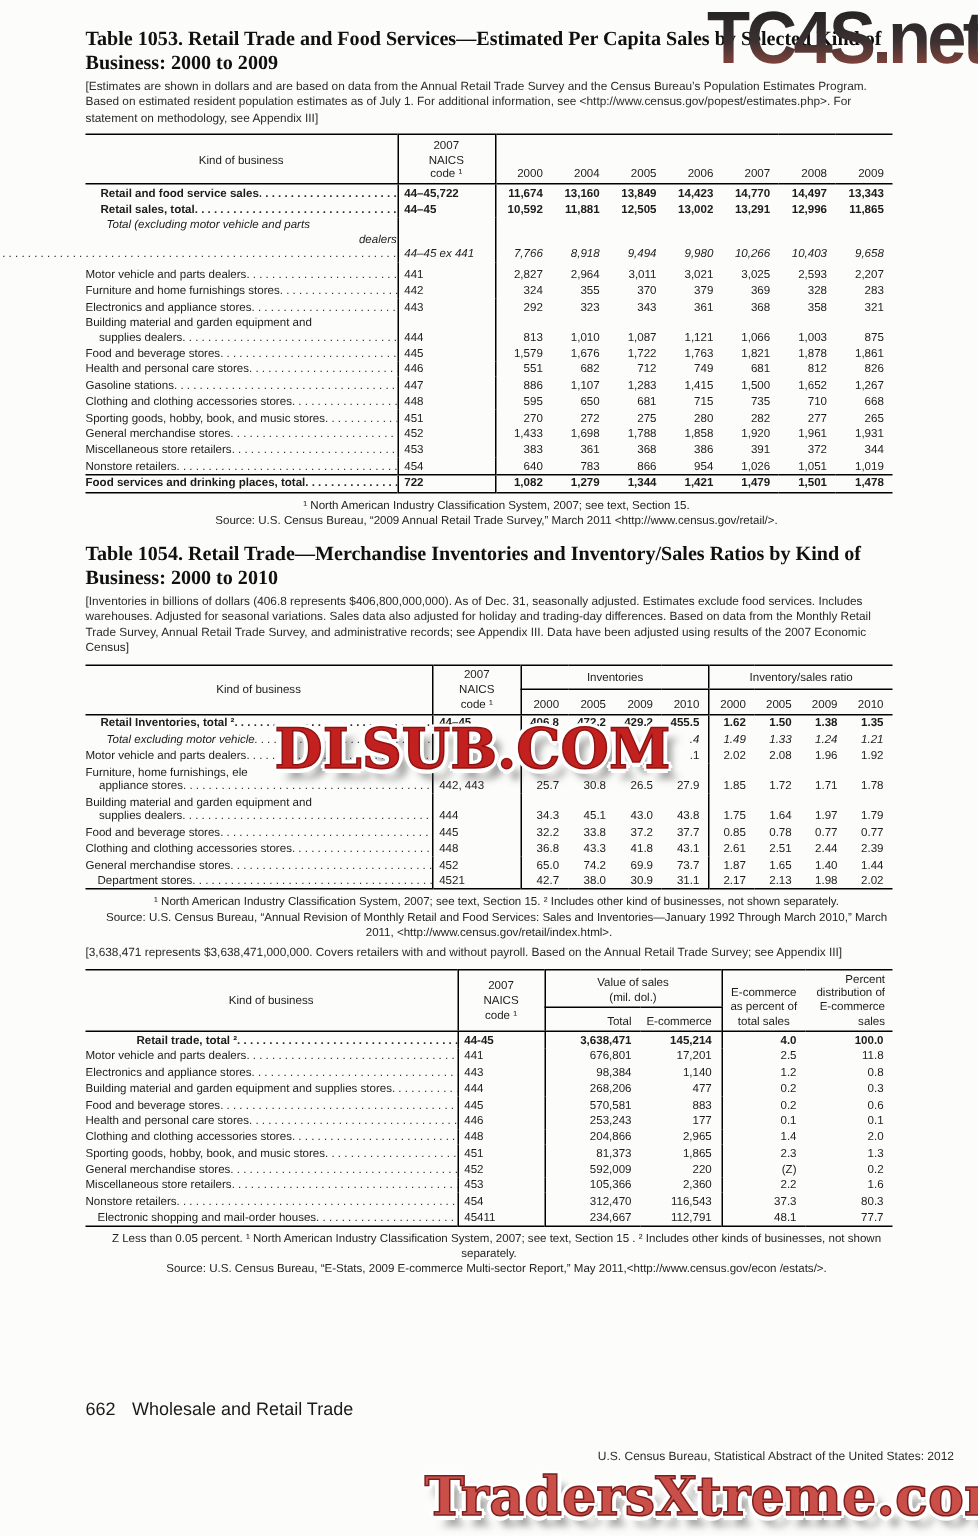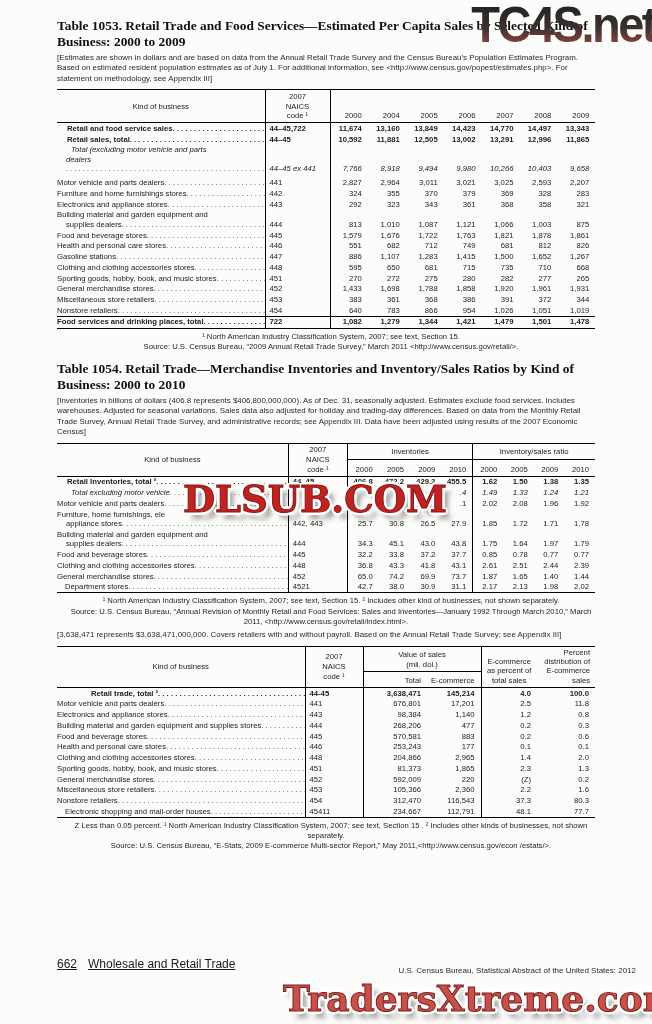--- a/index.html
+++ b/index.html
@@ -26,41 +26,41 @@
   .pc1 { text-align:center; line-height:1.22; }
   .pc2 { text-align:right; line-height:1.22; padding-right:5px; }
 
   tbody td { vertical-align:bottom; padding:0.6px 0; line-height:1.24; }
   td.num { text-align:right; padding-right:6px; white-space:nowrap; }
   td.code { padding-left:4px; white-space:nowrap; }
   tr.b { font-weight:700; }
   tr.i { font-style:italic; }
   tr.rule td { border-top:1px solid #000; }
   tr.gap td { padding-top:3.5px; }
-  .lbl { display:flex; white-space:nowrap; }
+  .lbl { display:flex; white-space:nowrap;align-items:flex-end; }
   .dots { flex:1 1 auto; overflow:hidden; color:#2a2a2a; }
   .dots::before { content:" . . . . . . . . . . . . . . . . . . . . . . . . . . . . . . . . . . . . . . . . . . . . . . . . . . . . . . . . . . . . . . . ."; }
 
   .fnote { font-size:7.7px; line-height:1.32; margin-top:3px; color:#242424;text-align:center; }
   .fnote p { margin:0; text-indent:10px; }
 
   
   .wm { position:absolute; font-weight:700; white-space:nowrap; pointer-events:none; }
   #wm-top { top:1px; right:-3px; font-size:47px; letter-spacing:-2.5px; line-height:1;
             font-family:"Liberation Sans", sans-serif; transform:scaleY(1.05);
             background:linear-gradient(180deg,#242223 10%,#393031 55%,#8a463c 92%);
             -webkit-background-clip:text; background-clip:text; color:transparent; }
   .wm-red { font-family:"DejaVu Serif", serif; line-height:1;
             text-shadow:-3px 0 0 #fff, 3px 0 0 #fff, 0 -3px 0 #fff, 0 3px 0 #fff,
                         -2px -2px 0 #fff, 2px -2px 0 #fff, -2px 2px 0 #fff, 2px 2px 0 #fff,
                         6px 7px 5px rgba(70,70,70,0.5); }
   #wm-mid { left:183px; top:481px; font-size:37px; color:#c32120; -webkit-text-stroke:1px #8c1513; }
   #wm-bottom { left:283px; top:980px; font-size:36px; color:#cb4f49; -webkit-text-stroke:1px #7e211e; }
 
-  #footer-left { position:absolute; left:57px; top:957px; font-size:12px; color:#1a1a1a;text-decoration:underline; }
+  #footer-left { position:absolute; left:57px; top:932px; font-size:12px; color:#1a1a1a; }
   #footer-left .sec { margin-left:11px; }
   #footer-credit { position:absolute; right:16px; top:966px; font-size:8px; color:#2a2a2a; }
 </style>
 </head>
 <body>
 
 <div class="page">
 
   <div class="content">
 

